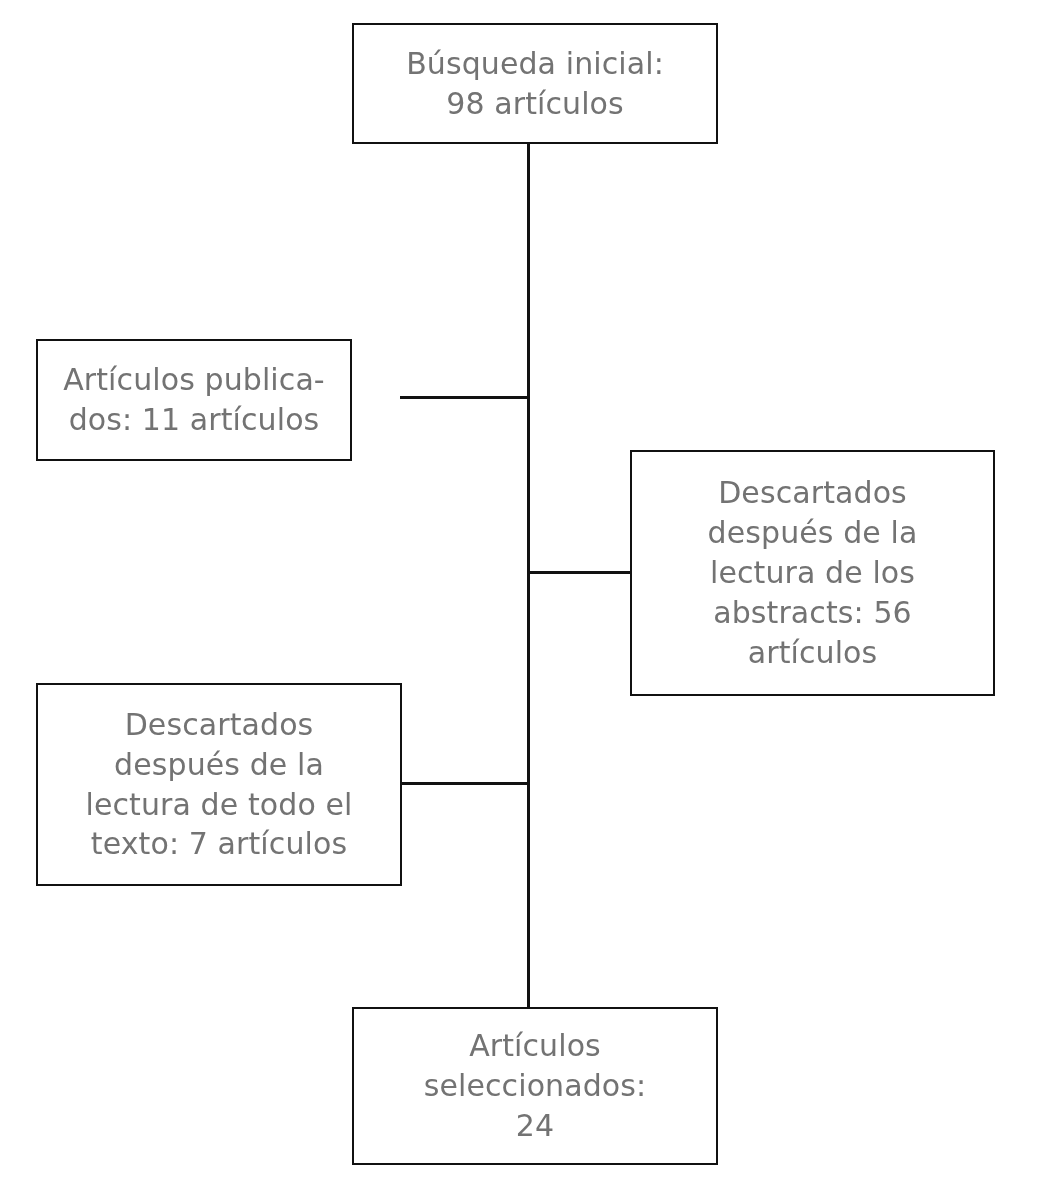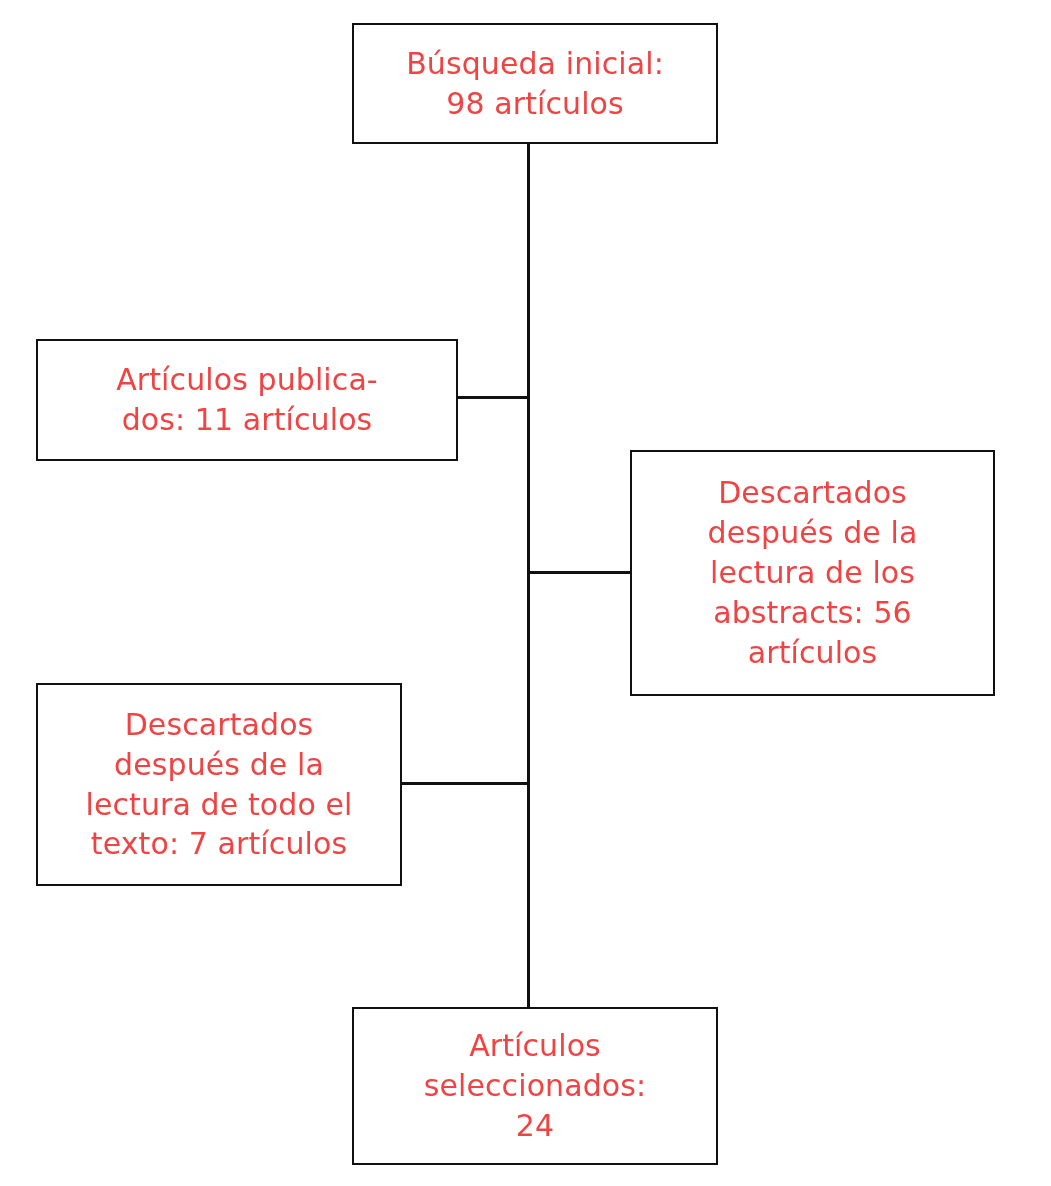--- a/index.html
+++ b/index.html
@@ -25,37 +25,37 @@
     background: #ffffff;
     display: flex;
     align-items: center;
     justify-content: center;
     z-index: 2;
   }
   .node-label {
     font-family: "DejaVu Sans", sans-serif;
     font-size: 30px;
     line-height: 1.33;
-    color: #ef4444;
+    color: #737373;
     text-align: center;
     white-space: pre-line;
     letter-spacing: 0.1px;
     padding: 0 6px;
   }
   .connector {
     position: absolute;
     background: #111111;
     z-index: 1;
   }
   .v-line { width: 3px; }
   .h-line { height: 3px; }
 
   
   #node-initial-search   { left: 352px; top: 23px;   width: 366px; height: 121px; }
-  #node-published        { left: 36px;  top: 339px;  width: 422px; height: 122px; }
+  #node-published        { left: 36px;  top: 339px;  width: 316px; height: 122px; }
   #node-discarded-abstracts { left: 630px; top: 450px; width: 365px; height: 246px; }
   #node-discarded-fulltext  { left: 36px;  top: 683px; width: 366px; height: 203px; }
   #node-selected         { left: 352px; top: 1007px; width: 366px; height: 158px; }
 
   
   #spine-main            { left: 527px; top: 142px;  height: 867px; }
   #branch-published      { left: 400px; top: 396px;  width: 129px; }
   #branch-abstracts      { left: 527px; top: 571px;  width: 105px; }
   #branch-fulltext       { left: 400px; top: 782px;  width: 129px; }
 </style>

